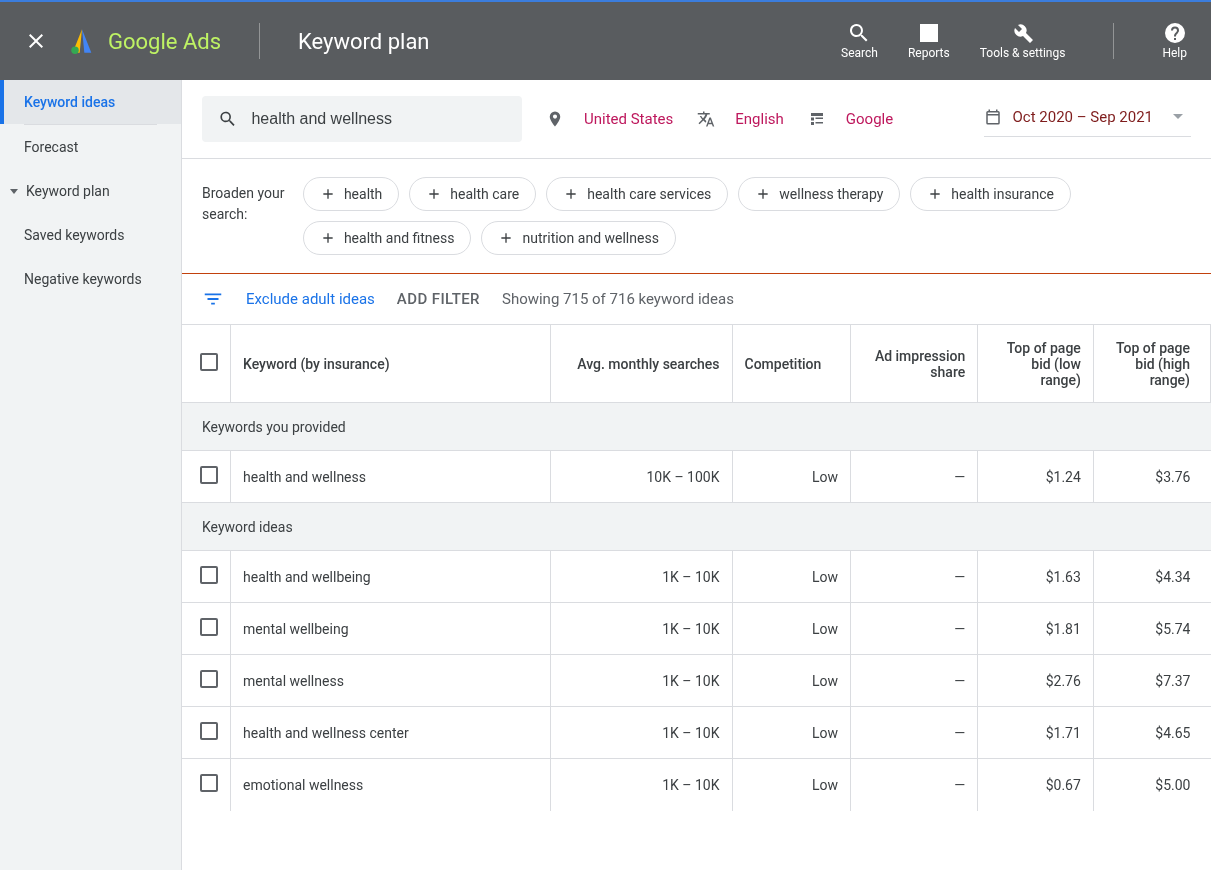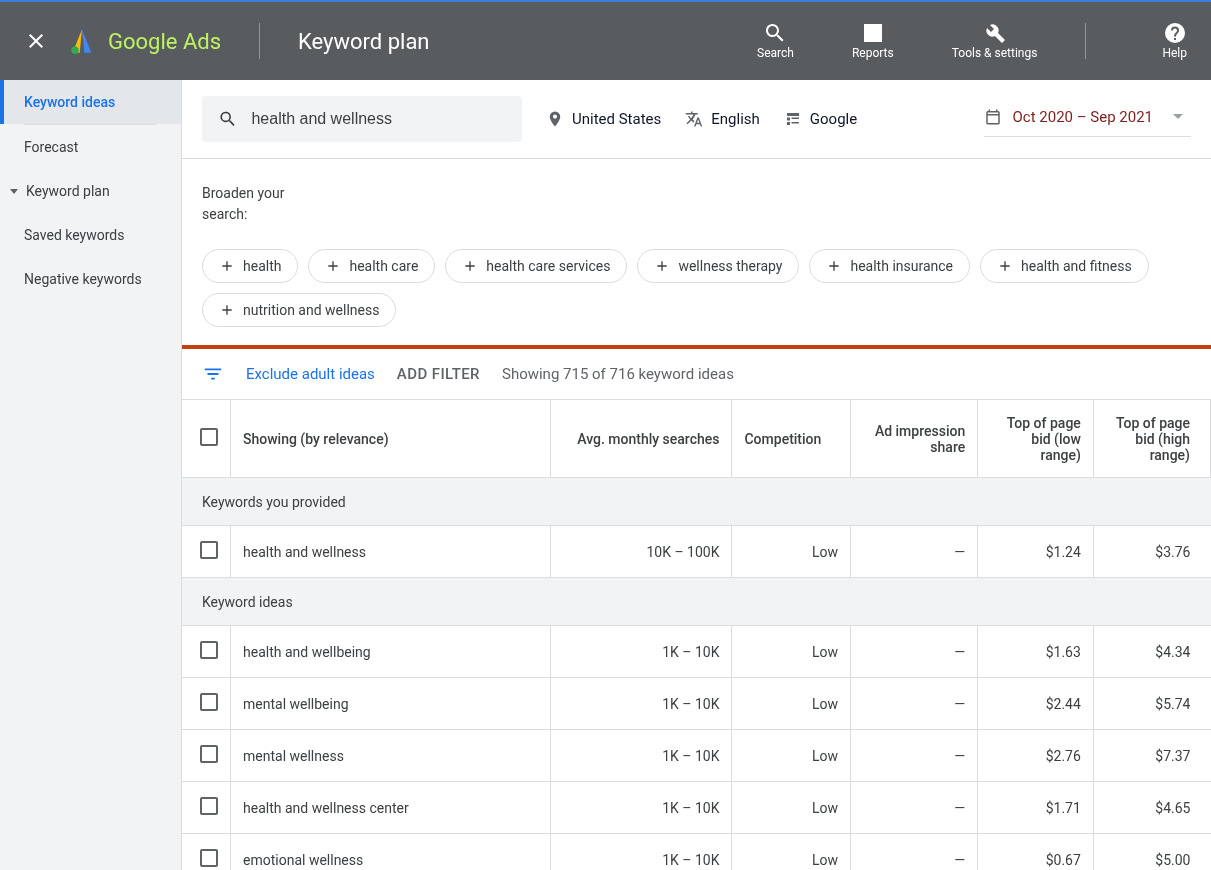--- a/index.html
+++ b/index.html
@@ -8,21 +8,21 @@
 
 .header { background: #595c5f; height: 80px; display: flex; align-items: center; padding: 0 24px; color: #fff; border-top: 2px solid #3b7ddd; }
 .header-left { display: flex; align-items: center; gap: 20px; }
 .close-btn { width: 24px; height: 24px; cursor: pointer; color: #fff; }
 .logo-wrap { display: flex; align-items: center; gap: 12px; }
 .logo-icon { width: 28px; height: 28px; }
 .brand { font-size: 22px; font-weight: 400; color: #bef264; white-space: nowrap; }
 .vdiv { width: 1px; height: 36px; background: rgba(255,255,255,0.35); margin: 0 18px; }
 .page-title { font-size: 22px; font-weight: 400; color: #fff; white-space: nowrap; }
 .header-right { margin-left: auto; display: flex; align-items: center; gap: 30px; }
-.hdr-btn { display: flex; flex-direction: column; align-items: center; gap: 2px; cursor: pointer; color: #fff; font-size: 12px; margin-left: 28px; }
+.hdr-btn { display: flex; flex-direction: column; align-items: center; gap: 2px; cursor: pointer; color: #fff; font-size: 12px; }
 .hdr-btn svg { width: 24px; height: 24px; fill: #fff; }
 .hdr-btn .lbl { font-size: 12px; text-align: center; line-height: 1.1; }
 
 
 .layout { display: flex; height: calc(870px - 80px); }
 
 
 .sidebar { width: 182px; background: #f1f3f4; border-right: 1px solid #dadce0; padding-top: 0; flex-shrink: 0; }
 .side-item { padding: 14px 16px 14px 24px; font-size: 14px; color: #3c4043; cursor: pointer; display: flex; align-items: center; gap: 6px; }
 .side-item.active { background: #e4e7ea; color: #1a73e8; font-weight: 500; border-left: 4px solid #1a73e8; padding-left: 20px; }
@@ -30,28 +30,28 @@
 .side-sep { height: 1px; background: #dadce0; margin: 0 24px; }
 
 
 .main { flex: 1; overflow: auto; background: #fff; }
 
 
 .controls { display: flex; align-items: center; padding: 16px 20px; gap: 24px; border-bottom: 1px solid #dadce0; flex-wrap: wrap; }
 .searchbox { display: flex; align-items: center; background: #f1f3f4; border-radius: 4px; padding: 12px 16px; width: 320px; gap: 14px; }
 .searchbox svg { width: 22px; height: 22px; fill: #3c4043; }
 .searchbox input { border: none; background: transparent; font-size: 16px; color: #3c4043; outline: none; width: 100%; }
-.ctrl { display: flex; align-items: flex-end; gap: 8px; font-size: 15px; color: #0f172a; cursor: pointer; }
+.ctrl { display: flex; align-items: flex-end; gap: 20px; font-size: 15px; color: #be185d; cursor: pointer; }
 .ctrl svg { width: 18px; height: 18px; fill: #5f6368; }
 .daterange { display: flex; align-items: center; gap: 10px; font-size: 15px; color: #7f1d1d; cursor: pointer; margin-left: auto; border-bottom: 1px solid #dadce0; padding: 6px 8px 10px 0; }
 .daterange svg { width: 18px; height: 18px; fill: #5f6368; }
 .dd-arrow { width: 0; height: 0; border-left: 5px solid transparent; border-right: 5px solid transparent; border-top: 5px solid #9aa0a6; margin-left: 10px; }
 
 
-.broaden { display: flex; align-items: flex-start; padding: 18px 20px; gap: 24px; border-bottom: 4px solid #c2410c; flex-direction: column; }
+.broaden { display: flex; align-items: flex-start; padding: 18px 20px; gap: 16px; border-bottom: 1px solid #c2410c; }
 .broaden-label { font-size: 14px; color: #3c4043; width: 110px; line-height: 1.5; padding-top: 6px; }
 .chips { display: flex; flex-wrap: wrap; gap: 10px; }
 .chip { display: flex; align-items: center; gap: 8px; border: 1px solid #dadce0; border-radius: 20px; padding: 8px 16px; font-size: 14px; color: #3c4043; cursor: pointer; background: #fff; }
 .chip svg { width: 16px; height: 16px; fill: #3c4043; }
 
 
 .filterbar { display: flex; align-items: center; padding: 14px 20px; gap: 22px; }
 .filter-icon { width: 22px; height: 22px; fill: #1a73e8; }
 .link-blue { color: #1a73e8; font-size: 15px; cursor: pointer; }
 .add-filter { color: #5f6368; font-size: 15px; font-weight: 500; letter-spacing: 0.4px; cursor: pointer; }
@@ -236,21 +236,21 @@
         </svg>
       <span class="link-blue">Exclude adult ideas</span>
       <span class="add-filter">ADD FILTER</span>
       <span class="showing">Showing 715 of 716 keyword ideas</span>
     </div>
 
     <table class="tbl">
       <thead>
         <tr>
           <th class="chk-cell"><span class="chk"></span></th>
-          <th class="kw kw-cell">Showing (by relevance)</th>
+          <th class="kw kw-cell">Keyword (by insurance)</th>
           <th class="col-searches">Avg. monthly searches</th>
           <th class="col-comp">Competition</th>
           <th class="col-imp">Ad impression share</th>
           <th class="col-bidlow">Top of page bid (low range)</th>
           <th class="col-bidhigh">Top of page bid (high range)</th>
         </tr>
       </thead>
       <tbody id="tbody">
           <tr class="section-row">
             <td colspan="7">Keywords you provided</td>
@@ -275,21 +275,21 @@
             <td class="col-imp">—</td>
             <td class="col-bidlow">$1.63</td>
             <td class="col-bidhigh">$4.34</td>
           </tr>
           <tr class="data-row">
             <td class="chk-cell"><span class="chk"></span></td>
             <td class="kw-cell">mental wellbeing</td>
             <td class="col-searches">1K – 10K</td>
             <td class="col-comp">Low</td>
             <td class="col-imp">—</td>
-            <td class="col-bidlow">$2.44</td>
+            <td class="col-bidlow">$1.81</td>
             <td class="col-bidhigh">$5.74</td>
           </tr>
           <tr class="data-row">
             <td class="chk-cell"><span class="chk"></span></td>
             <td class="kw-cell">mental wellness</td>
             <td class="col-searches">1K – 10K</td>
             <td class="col-comp">Low</td>
             <td class="col-imp">—</td>
             <td class="col-bidlow">$2.76</td>
             <td class="col-bidhigh">$7.37</td>

